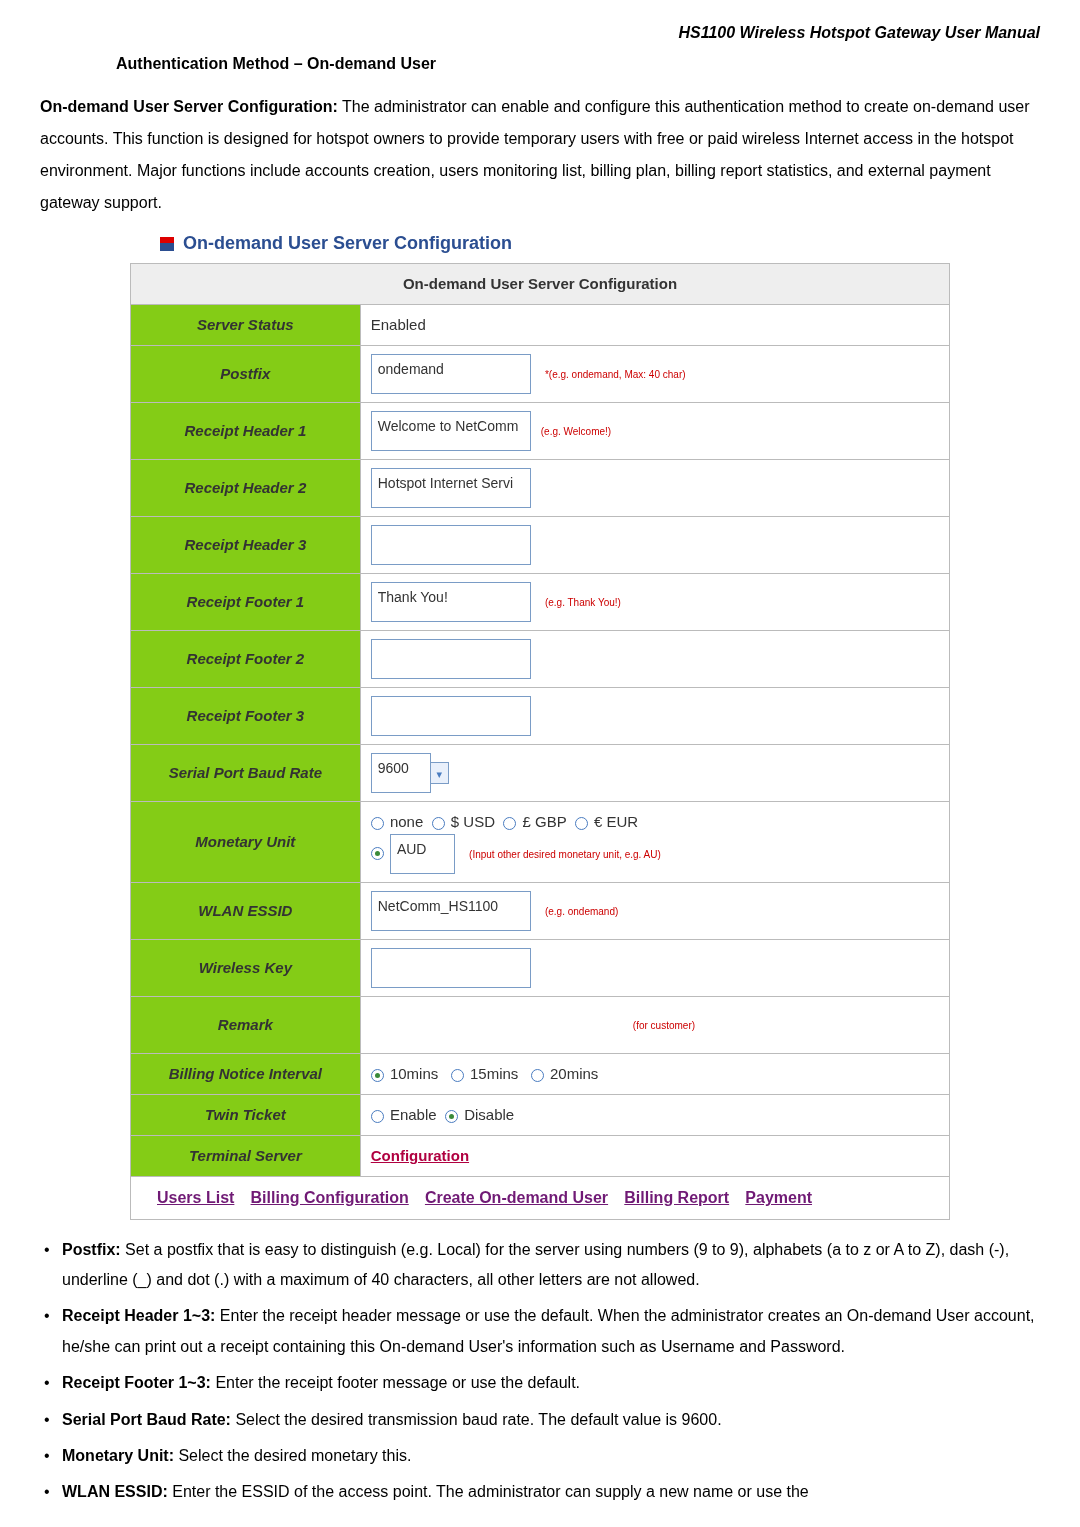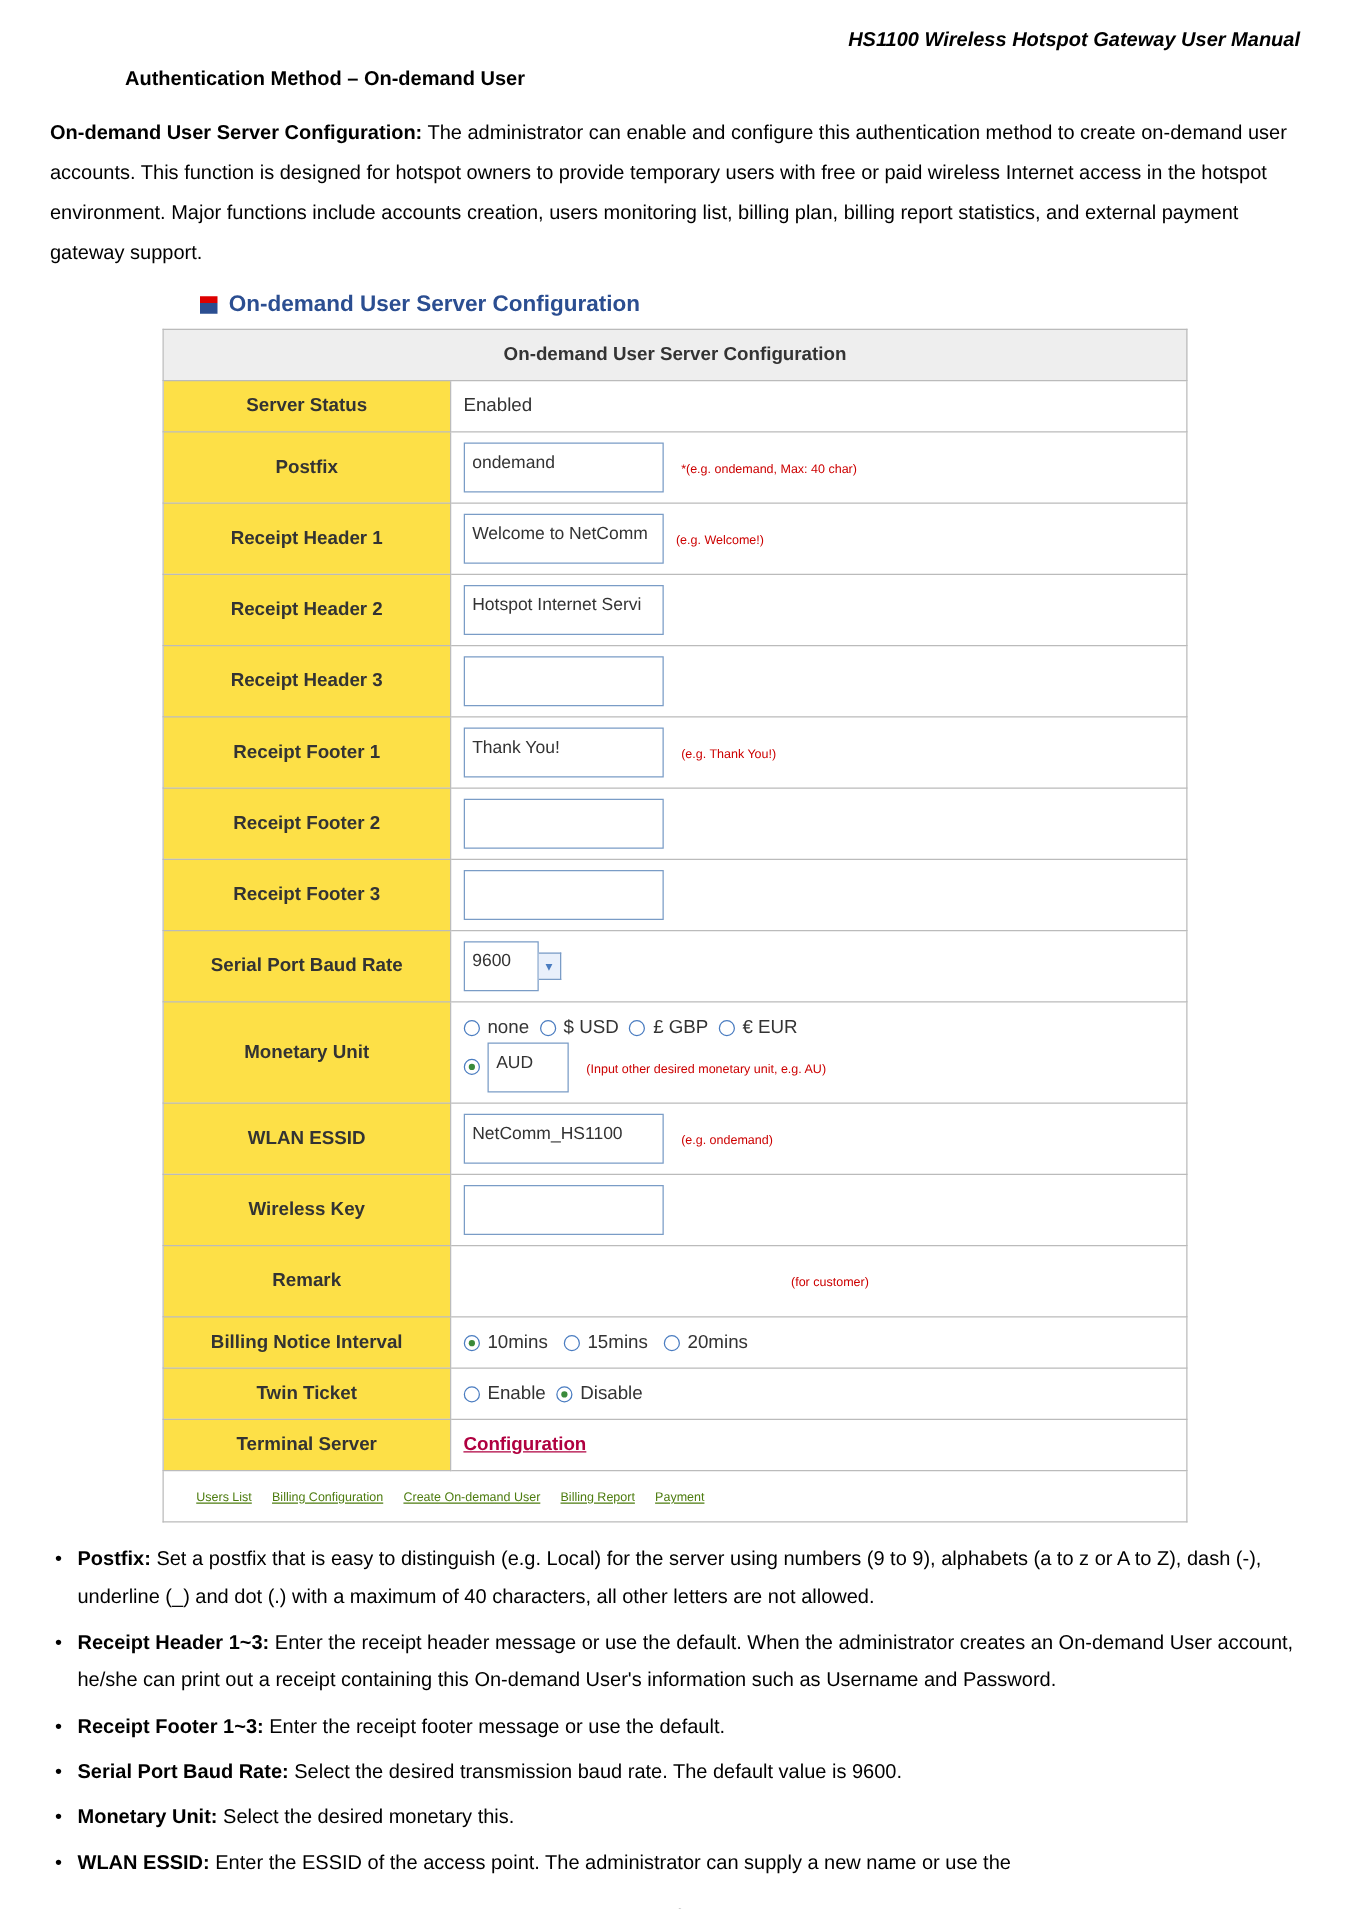--- a/index.html
+++ b/index.html
@@ -14,21 +14,21 @@
   }
   .product-header {
     text-align: right;
     font-style: italic;
     font-weight: bold;
     margin-bottom: 5px;
     font-size: 16px;
   }
   .section-heading {
     font-weight: bold;
-    margin-left: 60px;
+    margin-left: 76px;
     margin-bottom: 15px;
     font-size: 16px;
   }
   .intro-para {
     margin-bottom: 10px;
     line-height: 2;
   }
   .config-title {
     color: #2b4e91;
     font-weight: bold;
@@ -61,21 +61,22 @@
     text-align: center;
     font-weight: bold;
     color: #333;
     background: #eee;
   }
   table.config td.label {
     width: 230px;
     text-align: center;
     font-weight: bold;
     color: #333;
-    background: #fde047;
+    background: #84cc16;
+    font-style: italic;
   }
   table.config td.value {
     text-align: left;
     color: #333;
     width: 590px;
   }
   .input-box {
     display: inline-block;
     border: 1px solid #7a9cc6;
     padding: 3px 6px;
@@ -117,25 +118,25 @@
     color: #4a7cc0;
     font-size: 11px;
     line-height: 22px;
     background: #e9f0fb;
   }
   .link-row {
     text-align: left;
     padding-left: 20px !important;
   }
   .link-row span {
-    color: #4d7c0f;
+    color: #701a75;
     text-decoration: underline;
     margin: 0 6px;
-    font-weight: normal;
-    font-size: 10px;
+    font-weight: bold;
+    font-size: 16px;
   }
   ul.bullets {
     list-style: none;
     margin-top: 10px;
   }
   ul.bullets > li {
     position: relative;
     padding-left: 22px;
     margin-bottom: 6px;
     line-height: 1.9;

